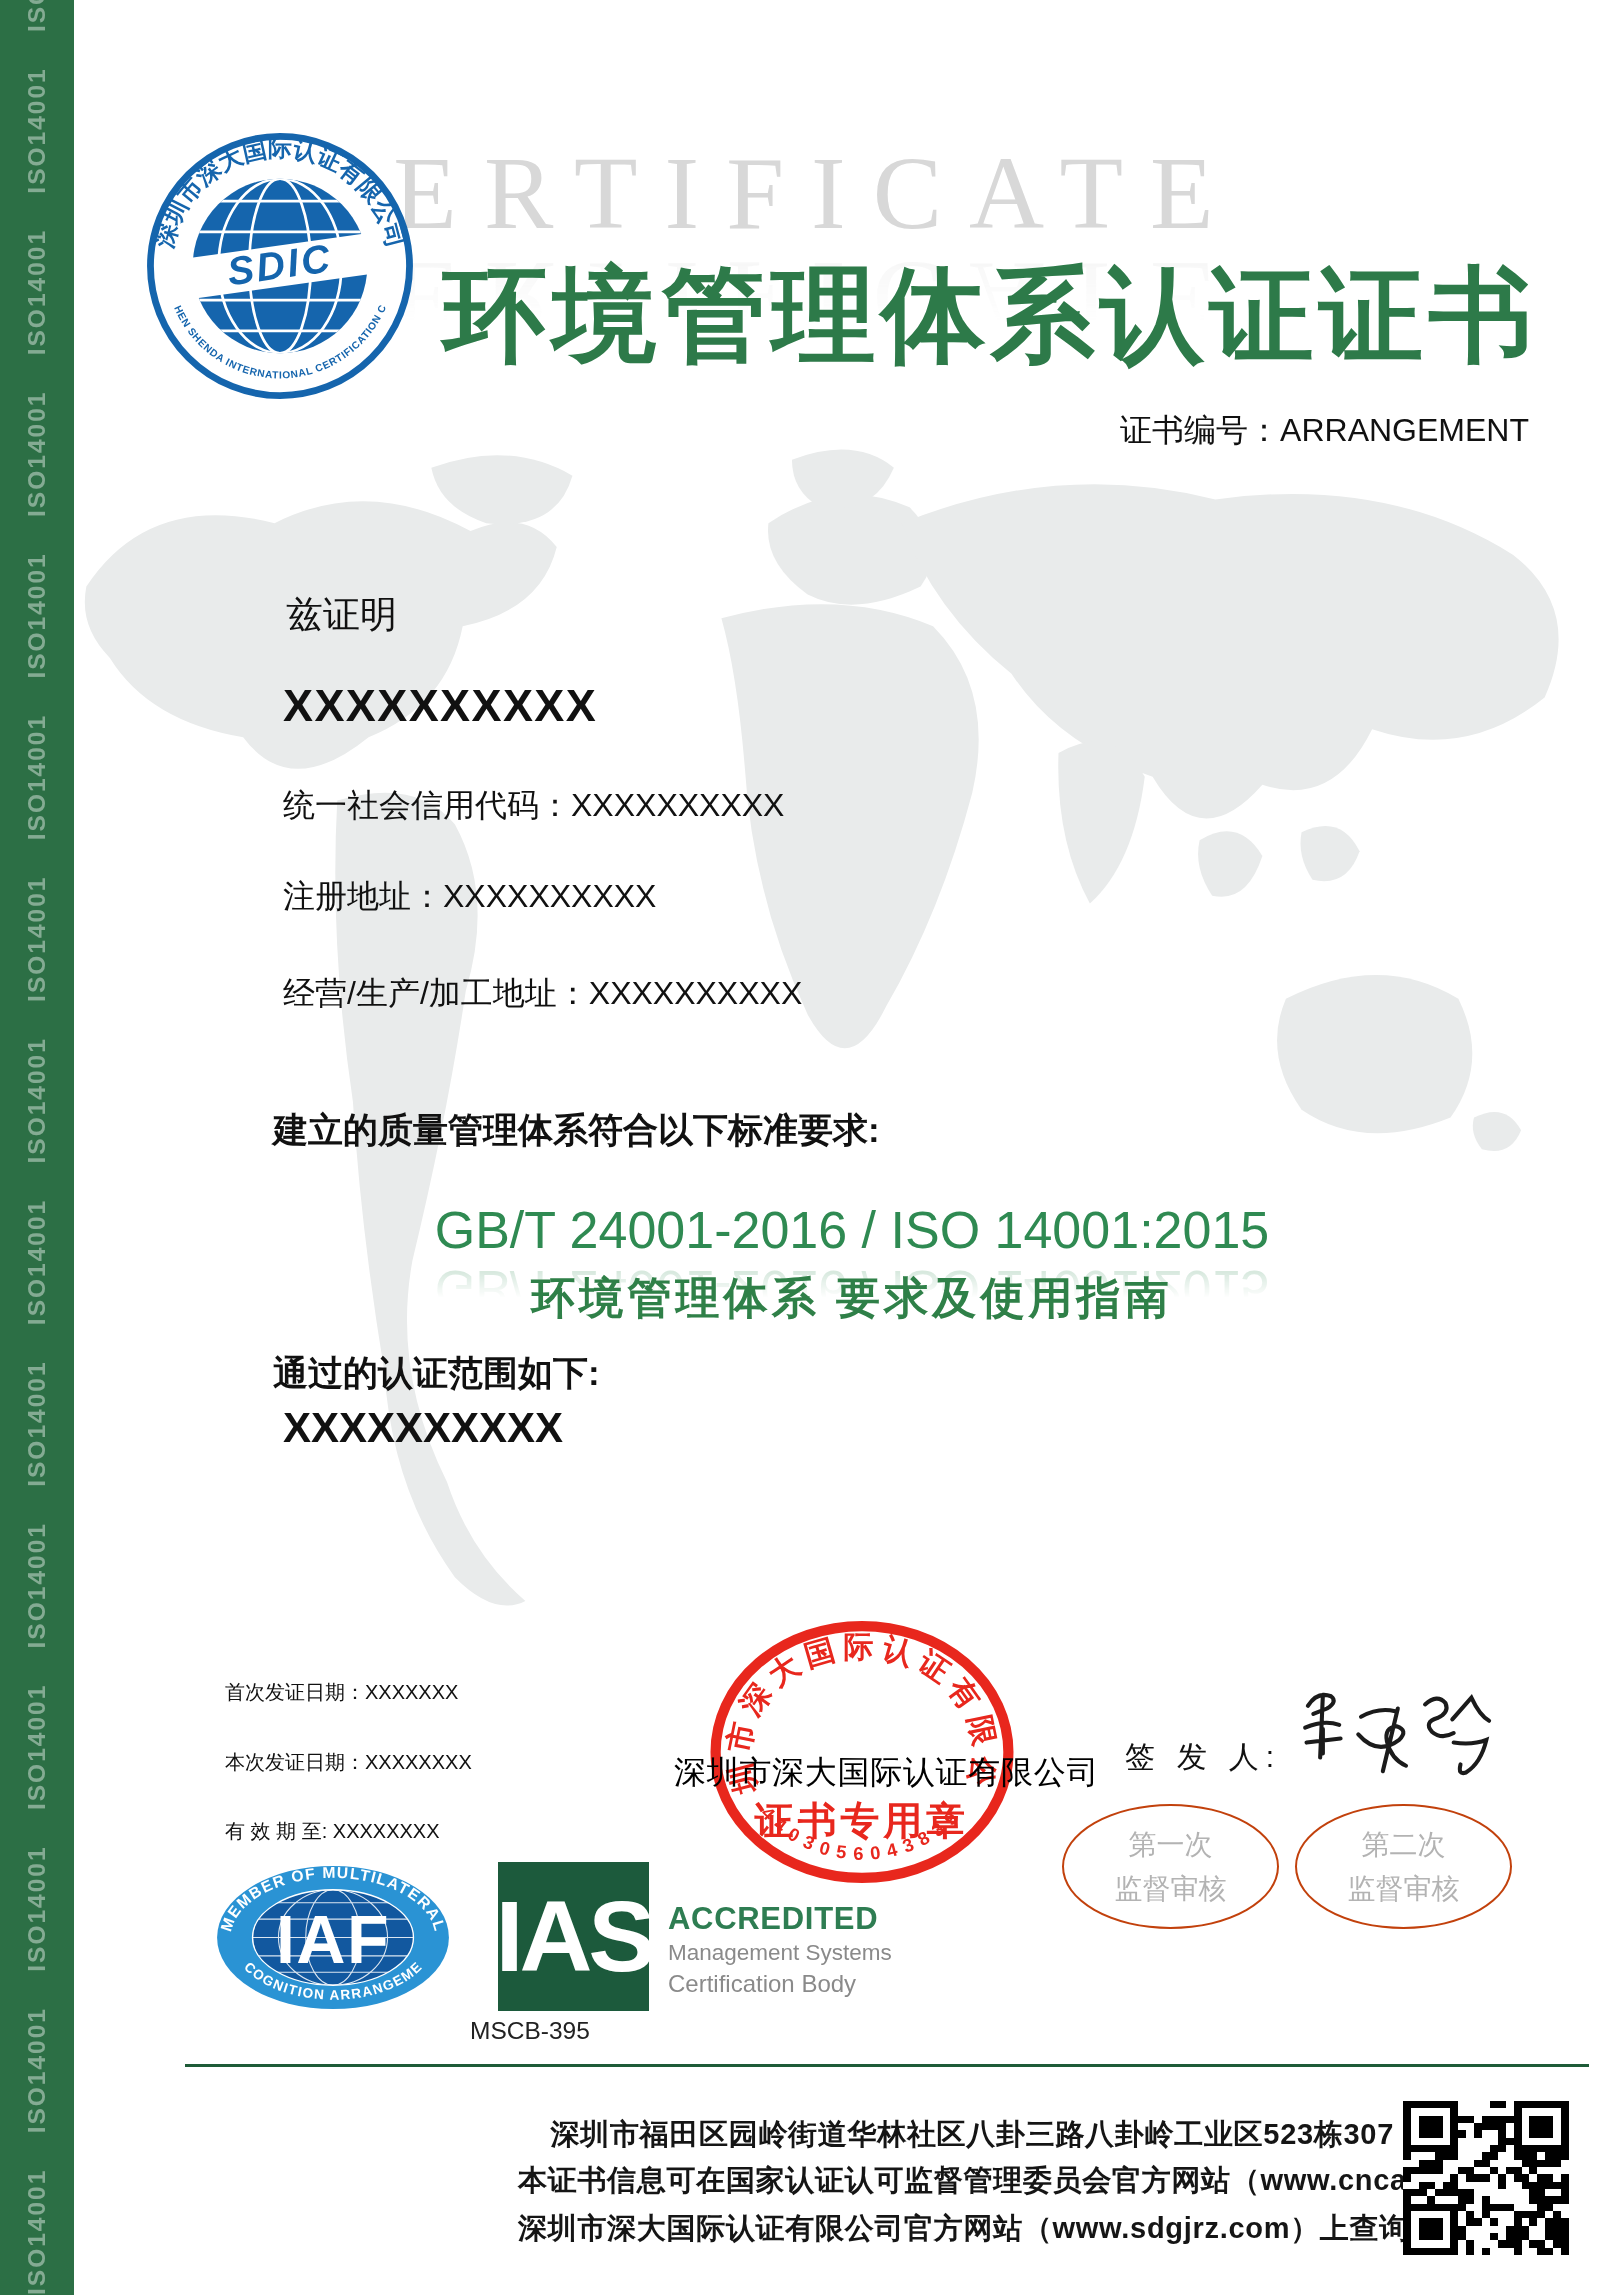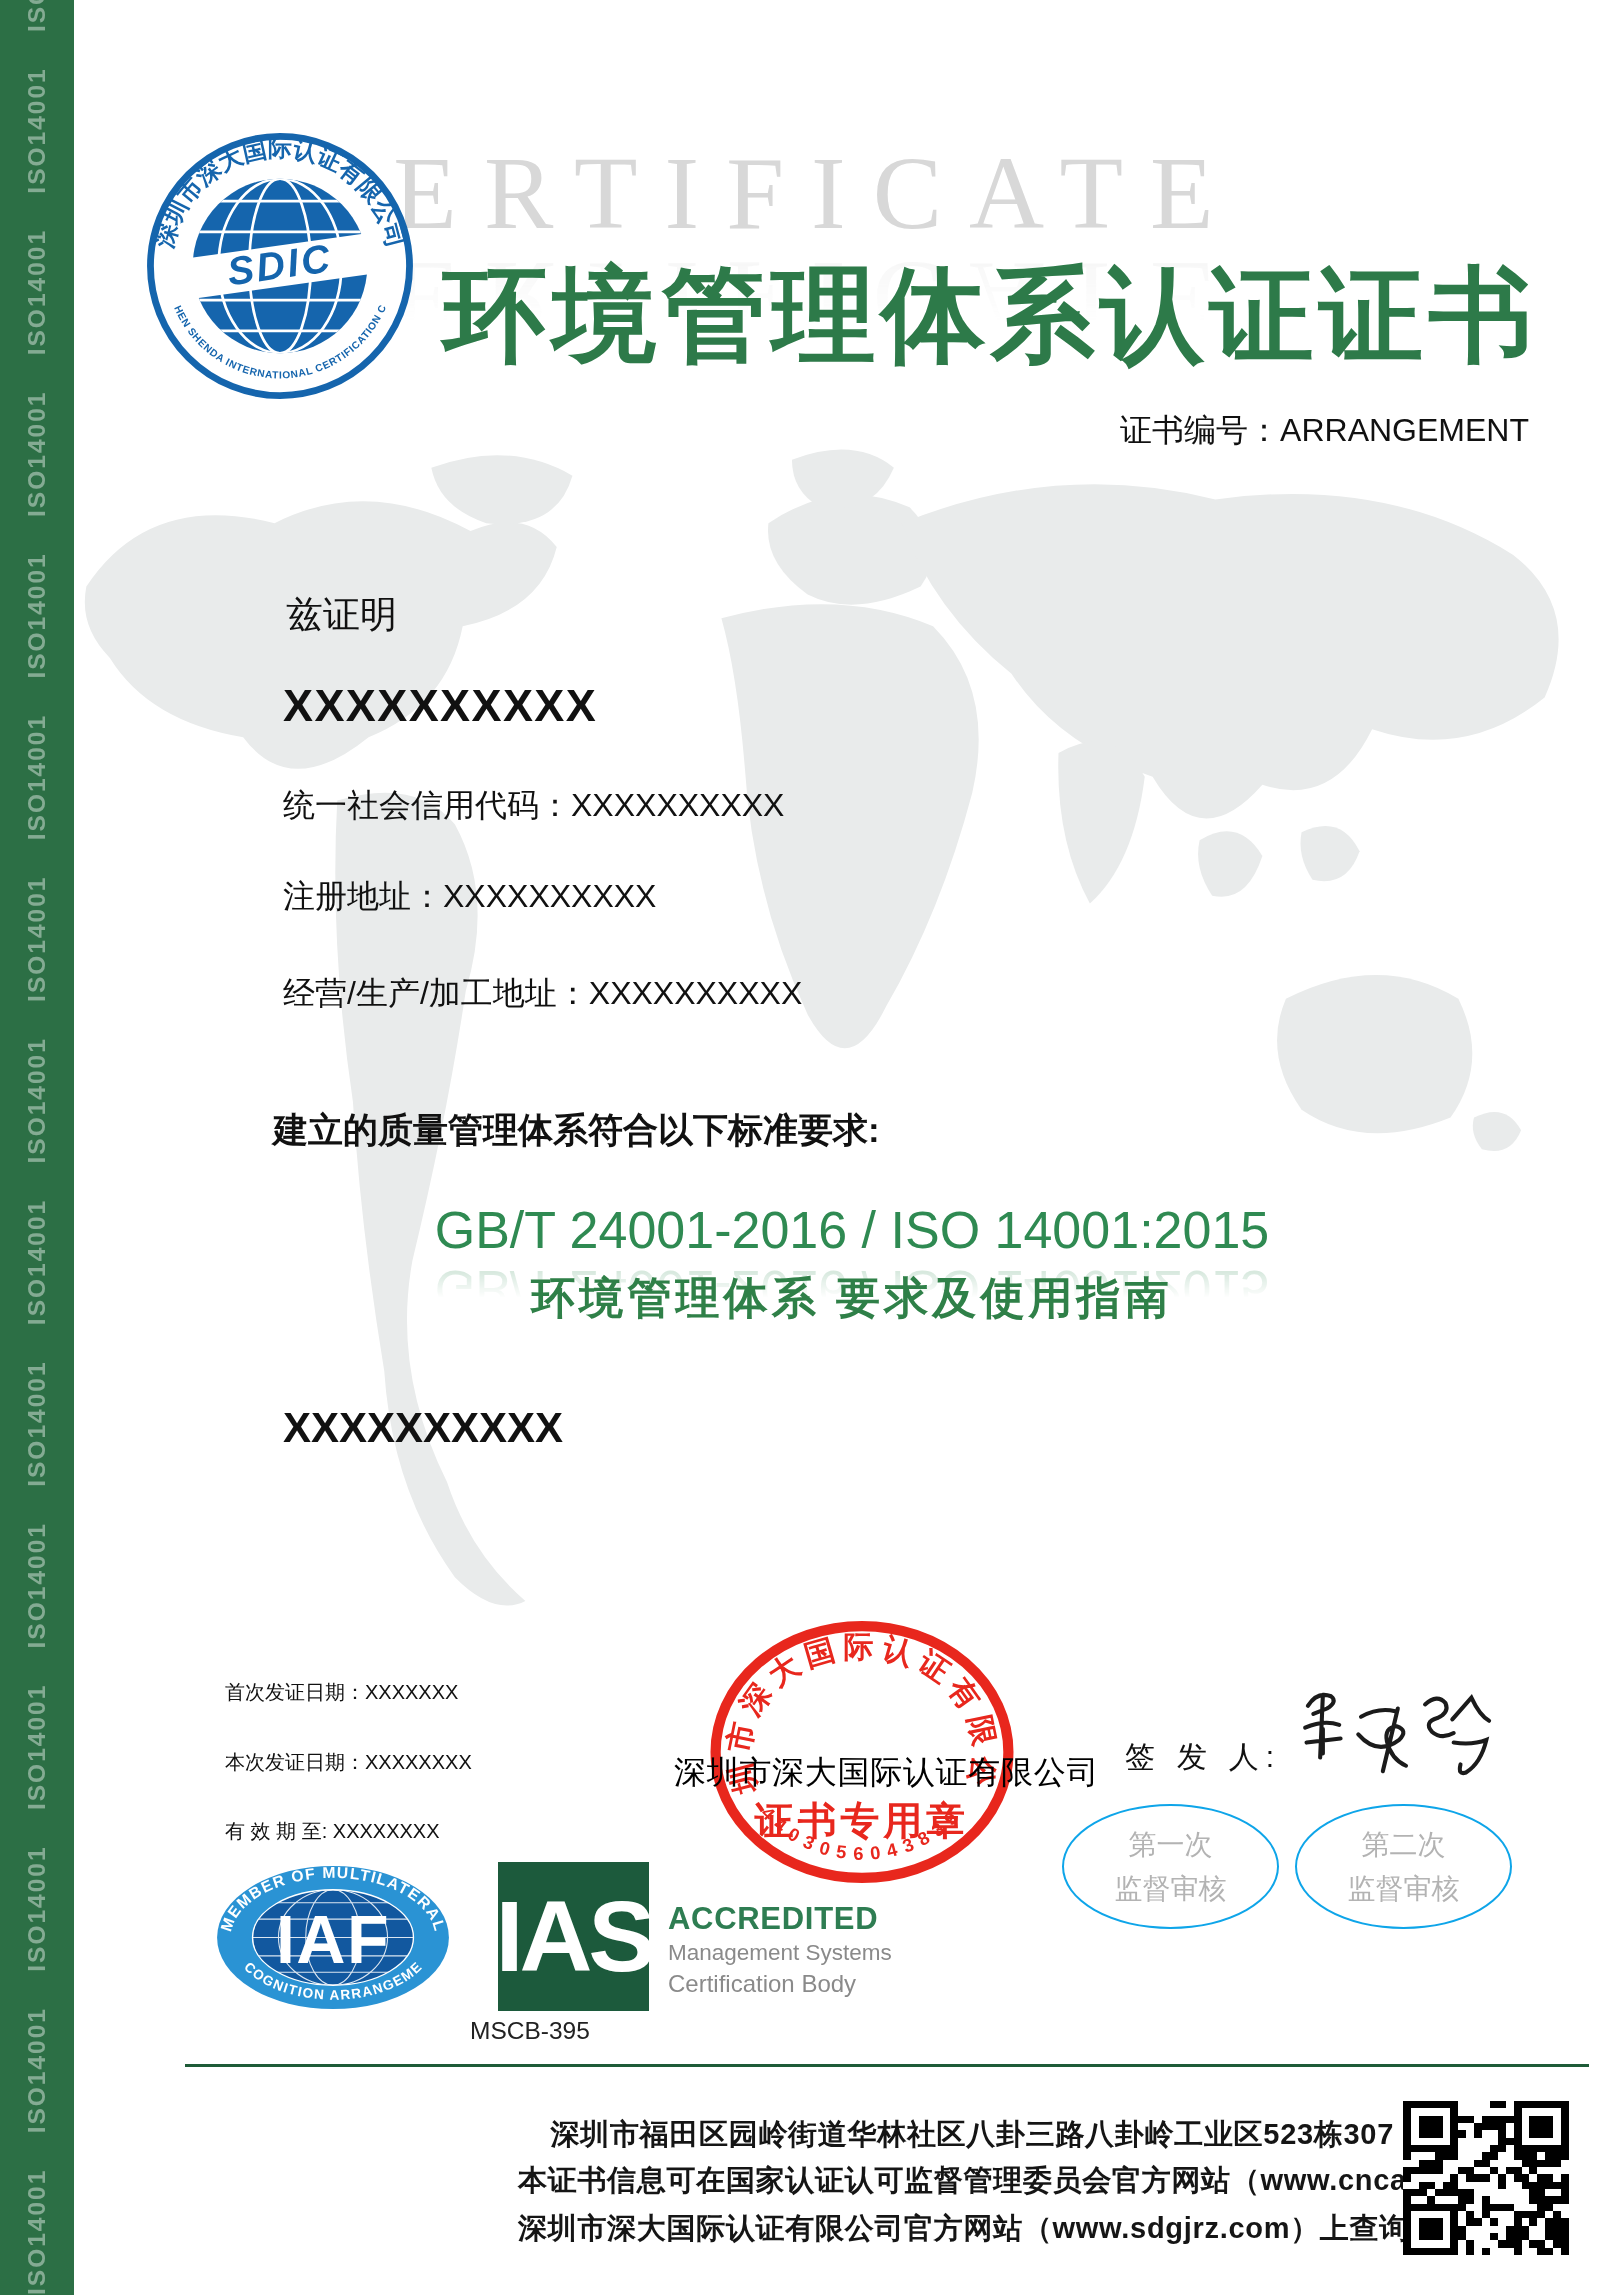--- a/index.html
+++ b/index.html
@@ -52,21 +52,21 @@
   .seal-center{font-size:57px;font-weight:700;letter-spacing:6px;fill:#e8271d;}
   .seal-digits{font-size:27px;font-weight:600;letter-spacing:11px;fill:#e8271d;}
   .issuer{left:674px;top:1751px;font-size:32px;letter-spacing:0.7px;color:#000;z-index:4;white-space:nowrap;}
 
   
   .signer-label{left:1125px;top:1737px;font-size:30px;letter-spacing:6.8px;z-index:2;white-space:nowrap;}
   #signature{left:1282px;top:1677px;width:218px;height:123px;z-index:2;}
   #signature path{fill:none;stroke:#1b1b1b;stroke-width:6;stroke-linecap:round;}
 
   
-  .oval{width:213px;height:121px;border:2px solid #0ea5e9;border-radius:50%;z-index:2;
+  .oval{width:213px;height:121px;border:2px solid #c2410c;border-radius:50%;z-index:2;
       display:flex;flex-direction:column;align-items:center;justify-content:center;
       color:#b3b3b3;font-size:28px;line-height:1.55;background:transparent;}
   #oval1{left:1062px;top:1804px;}
   #oval2{left:1295px;top:1804px;}
 
   
   .note{left:1042px;top:1954px;width:573px;font-size:24px;line-height:1.5;z-index:2;}
 
   
   #iaf{left:213px;top:1863px;width:240px;height:149px;z-index:2;}
@@ -159,20 +159,21 @@
     <span>注册地址：</span><span>XXXXXXXXXX</span>
   </div>
   <div class="abs field" style="top:972px">
     <span>经营/生产/加工地址：</span><span>XXXXXXXXXX</span>
   </div>
 
   <div class="abs std-intro">建立的质量管理体系符合以下标准要求:</div>
   <div class="abs std-code">GB/T 24001-2016 / ISO 14001:2015</div>
   <div class="abs std-code reflect">GB/T 24001-2016 / ISO 14001:2015</div>
   <div class="abs std-name">环境管理体系 要求及使用指南</div>
+  <div class="abs scope-intro">通过的认证范围如下:</div>
   <div class="abs scope-value">XXXXXXXXXX</div>
 
   <div class="abs date-row" style="top:1679px">
     <span>首次发证日期：</span><span>XXXXXXX</span>
   </div>
   <div class="abs date-row" style="top:1749px">
     <span>本次发证日期：</span><span>XXXXXXXX</span>
   </div>
   <div class="abs date-row" style="top:1818px">
     <span>有 效 期 至: </span><span>XXXXXXXX</span>

